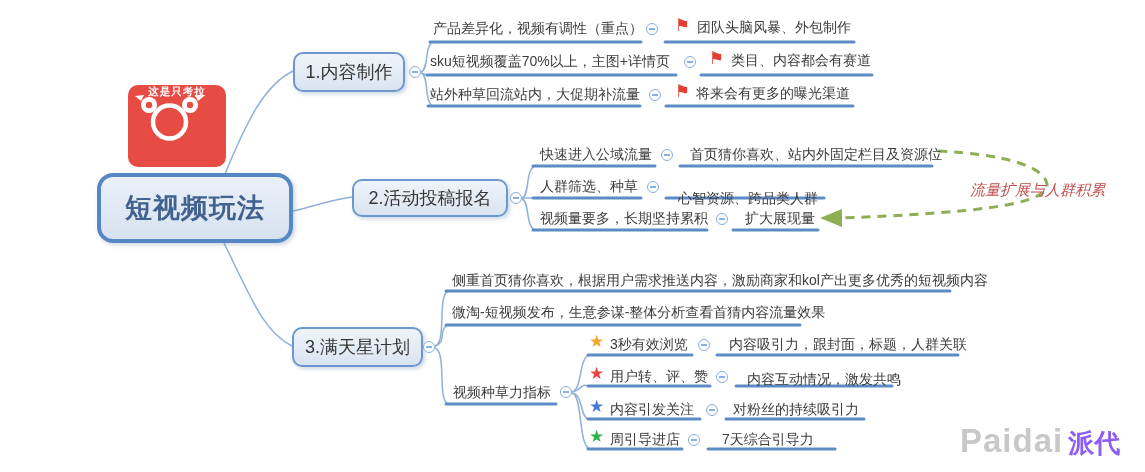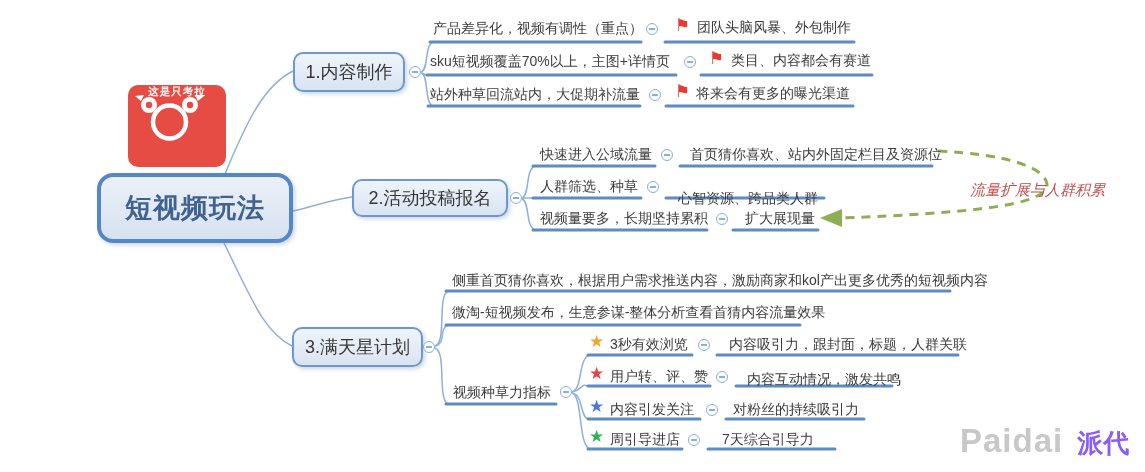--- a/index.html
+++ b/index.html
@@ -38,21 +38,21 @@
   .callout{
     position:absolute;font-size:15px;font-style:italic;color:#c0504d;white-space:nowrap;
   }
   .logo{
     position:absolute;left:128px;top:85px;width:98px;height:82px;border-radius:10px;
     background:#e74c44;display:flex;flex-direction:column;align-items:center;
   }
   .logo .brand{color:#fff;font-size:10.5px;font-weight:bold;letter-spacing:1px;margin-bottom:6px;}
   .logo svg{position:absolute;top:4px;left:0;}
   .watermark{
-    position:absolute;left:960px;top:422px;display:flex;align-items:baseline;gap:14px;
+    position:absolute;left:960px;top:422px;display:flex;align-items:baseline;gap:5px;
   }
   .watermark .latin{font-size:33px;font-weight:bold;color:#c8c8c8;letter-spacing:1px;}
   .watermark .cjk{font-size:26px;font-weight:bold;color:#8b5cf6;}
 </style>
 </head>
 <body>
 
 <div id="stage">
 
   <svg class="wires" width="1145" height="472" viewBox="0 0 1145 472">

